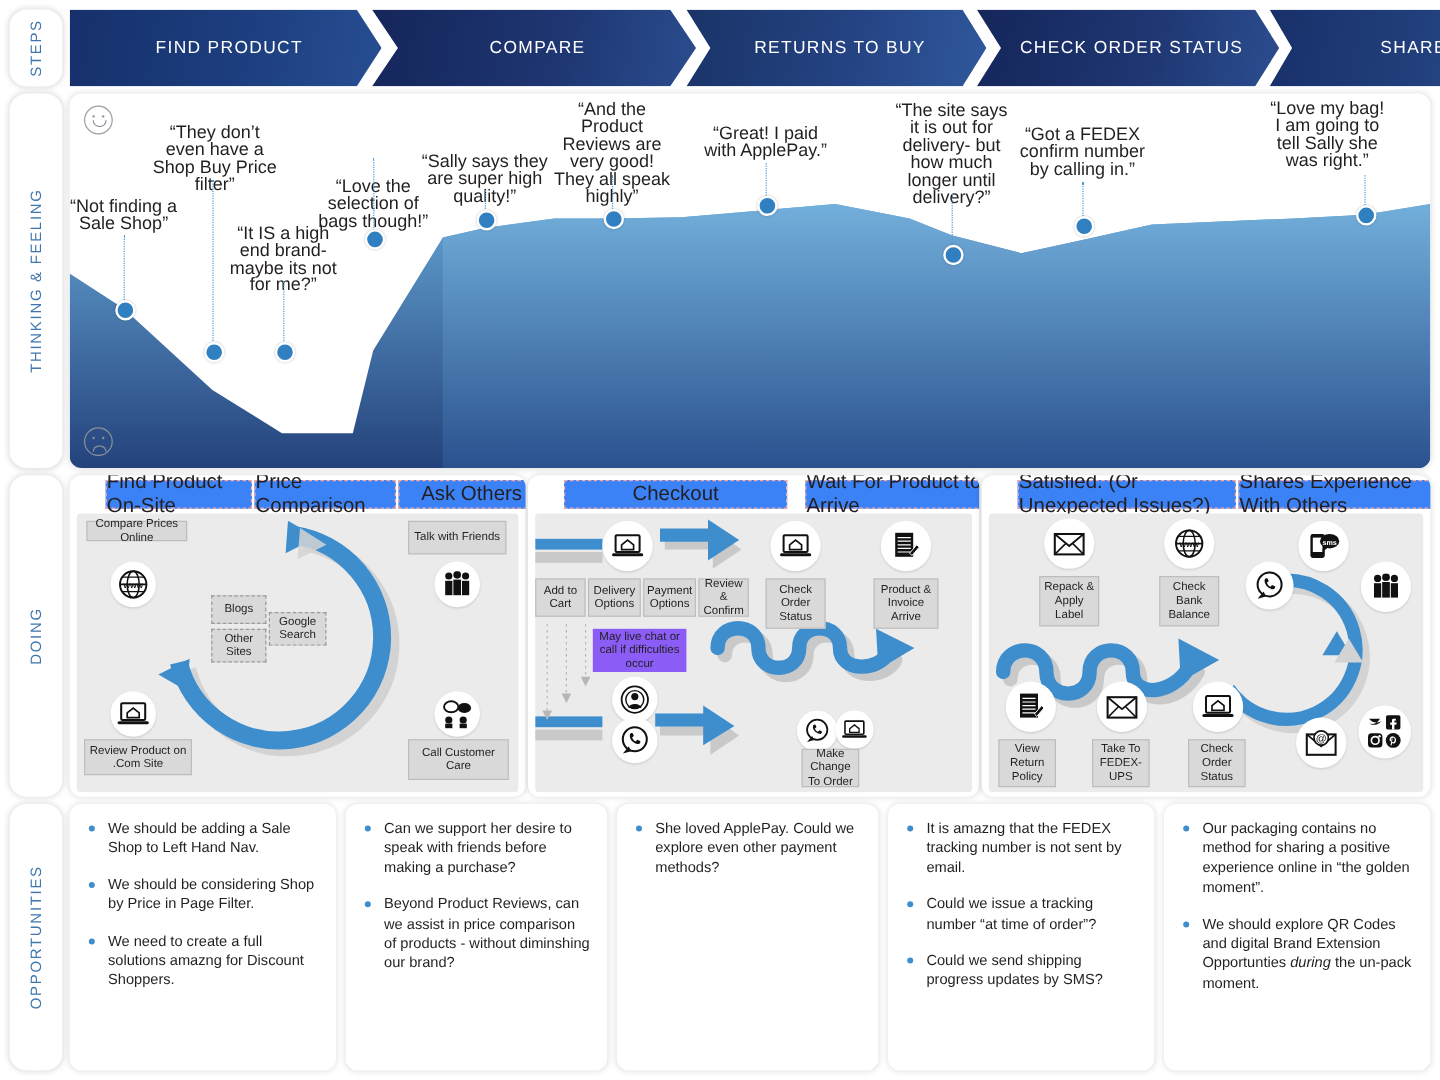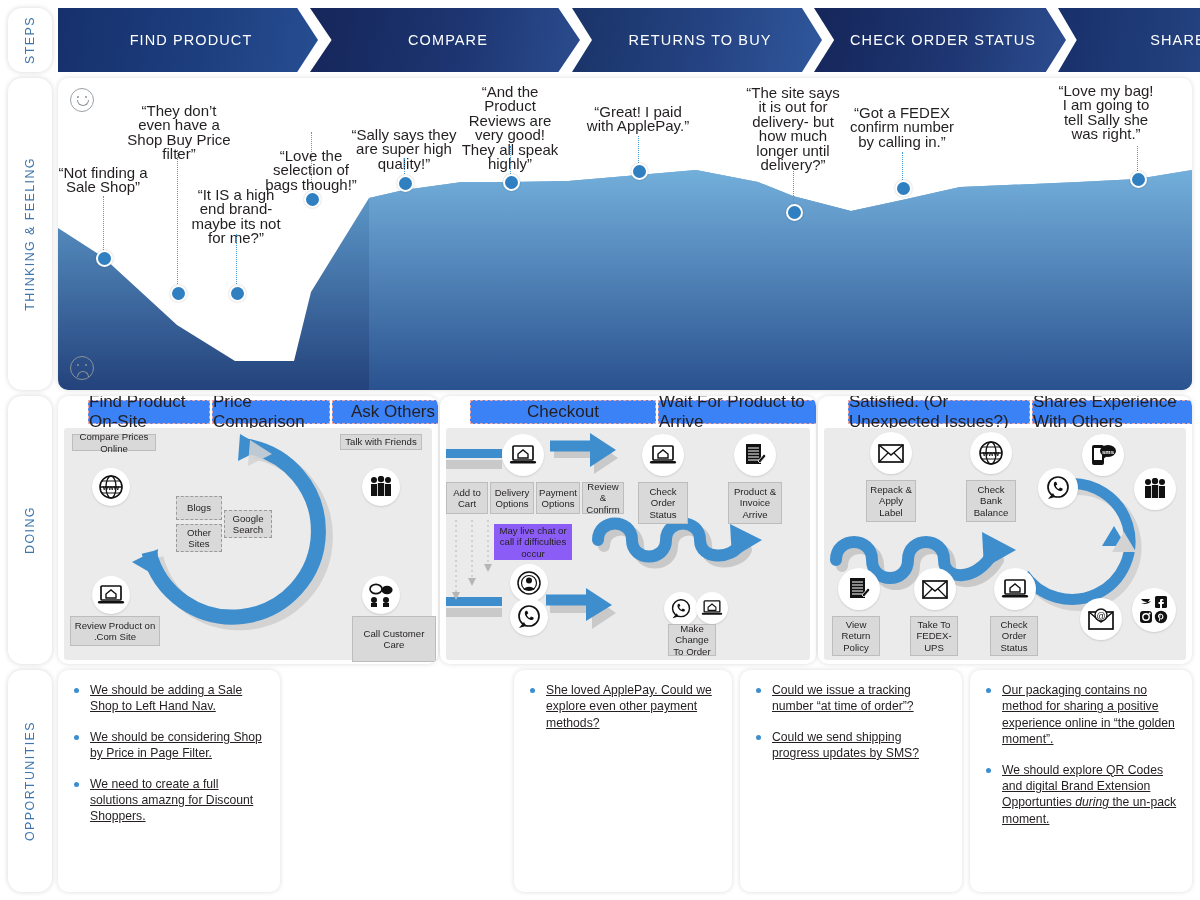--- a/index.html
+++ b/index.html
@@ -111,21 +111,21 @@
   }
   .ico svg{display:block;}
 
   
   .opp{
     position:absolute;top:670px;height:222px;background:#fff;border-radius:10px;
     box-shadow:0 0 5px rgba(0,0,0,.14);box-sizing:border-box;padding:12px 14px 10px 12px;
   }
   .opp li{
     list-style:none;position:relative;padding-left:20px;margin:0 0 14px 0;
-    font-size:12.2px;line-height:16.4px;color:#231f20;text-decoration:underline;
+    font-size:12.2px;line-height:16.4px;color:#231f20;
   }
   .opp li:before{
     content:"";position:absolute;left:4px;top:6px;width:5px;height:5px;
     border-radius:50%;background:#3e8ece;
   }
   .opp ul{margin:0;padding:0;}
   em{font-style:italic;}
 </style>
 </head>
 <body>
@@ -250,21 +250,21 @@
             <ellipse cx="13" cy="13" rx="5" ry="11" fill="none" stroke="#111" stroke-width="1.3"></ellipse>
             <line x1="2" y1="13" x2="24" y2="13" stroke="#111" stroke-width="1.3"></line>
             <line x1="4" y1="7" x2="22" y2="7" stroke="#111" stroke-width="1.1"></line>
             <line x1="4" y1="19" x2="22" y2="19" stroke="#111" stroke-width="1.1"></line>
             <text x="13" y="16" font-size="7" font-family="Liberation Sans, sans-serif" font-weight="bold" text-anchor="middle" fill="#111">www</text>
           </svg>
       </div>
       <div class="tagbox dash" style="left:112px;top:68px;width:46px;height:24px;">Blogs</div>
       <div class="tagbox dash" style="left:160px;top:82px;width:48px;height:28px;">Google Search</div>
       <div class="tagbox dash" style="left:112px;top:96px;width:46px;height:28px;">Other Sites</div>
-      <div class="tagbox" style="left:276px;top:6px;width:82px;height:16px;">Talk with Friends</div>
+      <div class="tagbox" style="left:276px;top:6px;width:82px;height:28px;">Talk with Friends</div>
       <div class="ico" style="left:298px;top:40px;width:38px;height:38px;">
         <svg width="26" height="22" viewBox="0 0 26 22">
             <circle cx="6" cy="4" r="3" fill="#111"></circle>
             <rect x="3" y="8" width="6" height="12" fill="#111"></rect>
             <circle cx="13" cy="3" r="3.2" fill="#111"></circle>
             <rect x="9.8" y="7" width="6.4" height="13" fill="#111"></rect>
             <circle cx="20" cy="4" r="3" fill="#111"></circle>
             <rect x="17" y="8" width="6" height="12" fill="#111"></rect>
           </svg>
       </div>
@@ -279,27 +279,27 @@
       <div class="ico" style="left:298px;top:148px;width:38px;height:38px;">
         <svg width="28" height="24" viewBox="0 0 28 24">
             <ellipse cx="9" cy="6" rx="6" ry="4.6" fill="none" stroke="#111" stroke-width="1.6"></ellipse>
             <ellipse cx="20" cy="7" rx="5.6" ry="4.2" fill="#111"></ellipse>
             <circle cx="7" cy="17" r="3" fill="#111"></circle>
             <rect x="4" y="20" width="6" height="4" fill="#111"></rect>
             <circle cx="19" cy="17" r="3" fill="#111"></circle>
             <rect x="16" y="20" width="6" height="4" fill="#111"></rect>
           </svg>
       </div>
-      <div class="tagbox" style="left:288px;top:188px;width:84px;height:46px;text-align:center;">Call Customer Care</div>
+      <div class="tagbox" style="left:276px;top:188px;width:84px;height:34px;text-align:center;">Call Customer Care</div>
     </div>
   </div>
 
   <div class="doing-panel p2">
     <div class="subhdr" style="left:6px;width:186px;">Checkout</div>
-    <div class="subhdr" style="left:194px;width:184px;">Wait For Product to Arrive</div>
+    <div class="subhdr" style="left:207px;width:184px;">Wait For Product to Arrive</div>
     <div class="stage">
       <svg width="364" height="228" viewBox="0 0 364 228" style="position:absolute;left:0;top:0;">
         <rect x="0" y="32" width="56" height="9" fill="#c9c9c9"></rect>
         <rect x="0" y="21" width="56" height="9" fill="#3e8ece"></rect>
         <path d="M108,25 L148,25" stroke="#c9c9c9" stroke-width="10"></path>
         <polygon points="148,13 172,30 148,46" fill="#c9c9c9"></polygon>
         <path d="M104,18 L146,18" stroke="#3e8ece" stroke-width="11"></path>
         <polygon points="144,5 170,22 144,39" fill="#3e8ece"></polygon>
         <rect x="0" y="180" width="56" height="9" fill="#c9c9c9"></rect>
         <rect x="0" y="169" width="56" height="9" fill="#3e8ece"></rect>
@@ -498,27 +498,34 @@
     </div>
   </div>
 
   <div class="opp" style="left:58px;width:222px;">
     <ul>
       <li>We should be adding a Sale Shop to Left Hand Nav.</li>
       <li>We should be considering Shop by Price in Page Filter.</li>
       <li>We need to create a full solutions amazng for  Discount Shoppers.</li>
     </ul>
   </div>
+  <div class="opp" style="left:288px;width:218px;">
+    <ul>
+      <li>Can we support her desire to speak with friends before making a purchase?</li>
+      <li>Beyond Product Reviews, can we assist in price comparison of products - without diminshing our brand?</li>
+    </ul>
+  </div>
   <div class="opp" style="left:514px;width:218px;">
     <ul>
       <li>She loved ApplePay.  Could we explore even other payment methods?</li>
     </ul>
   </div>
   <div class="opp" style="left:740px;width:222px;">
     <ul>
+      <li>It is amazng that the FEDEX tracking number is not sent by email.</li>
       <li>Could we issue a tracking number “at time of order”?</li>
       <li>Could we send shipping progress updates by SMS?</li>
     </ul>
   </div>
   <div class="opp" style="left:970px;width:222px;">
     <ul>
       <li>Our packaging contains no method for sharing a positive experience online in “the golden moment”.</li>
       <li><span>We should explore QR Codes and digital Brand Extension Opportunties <em>during</em> the un-pack moment.</span></li>
     </ul>
   </div>

